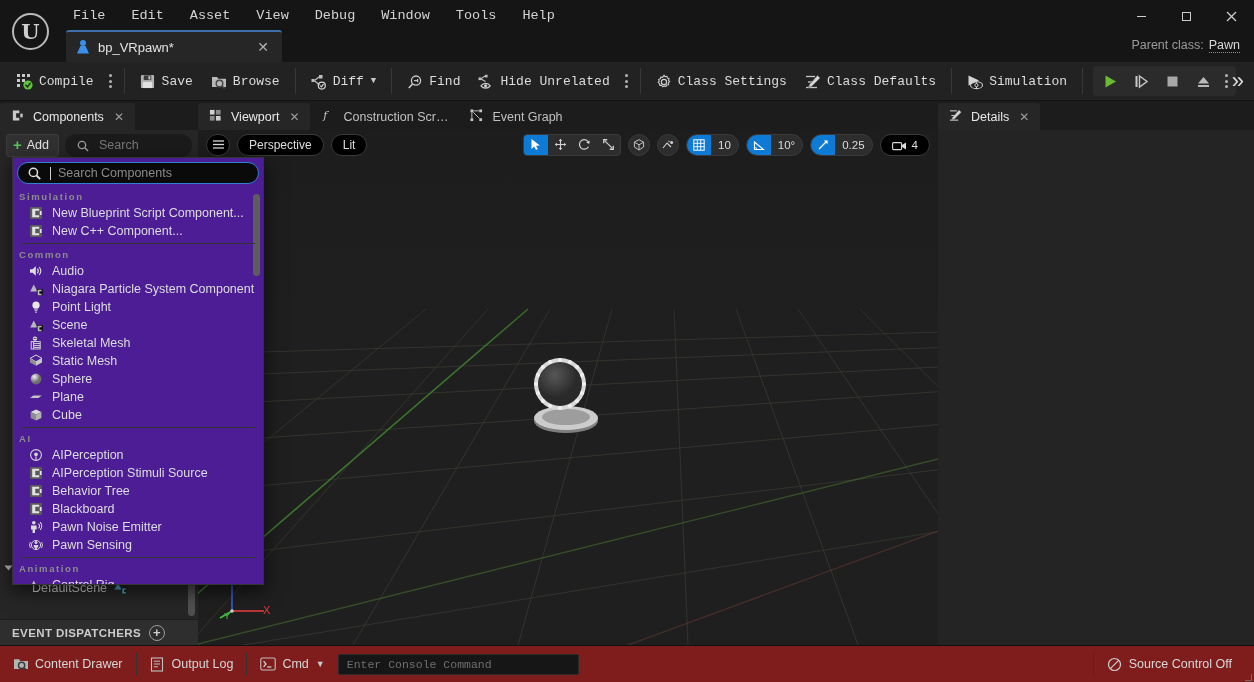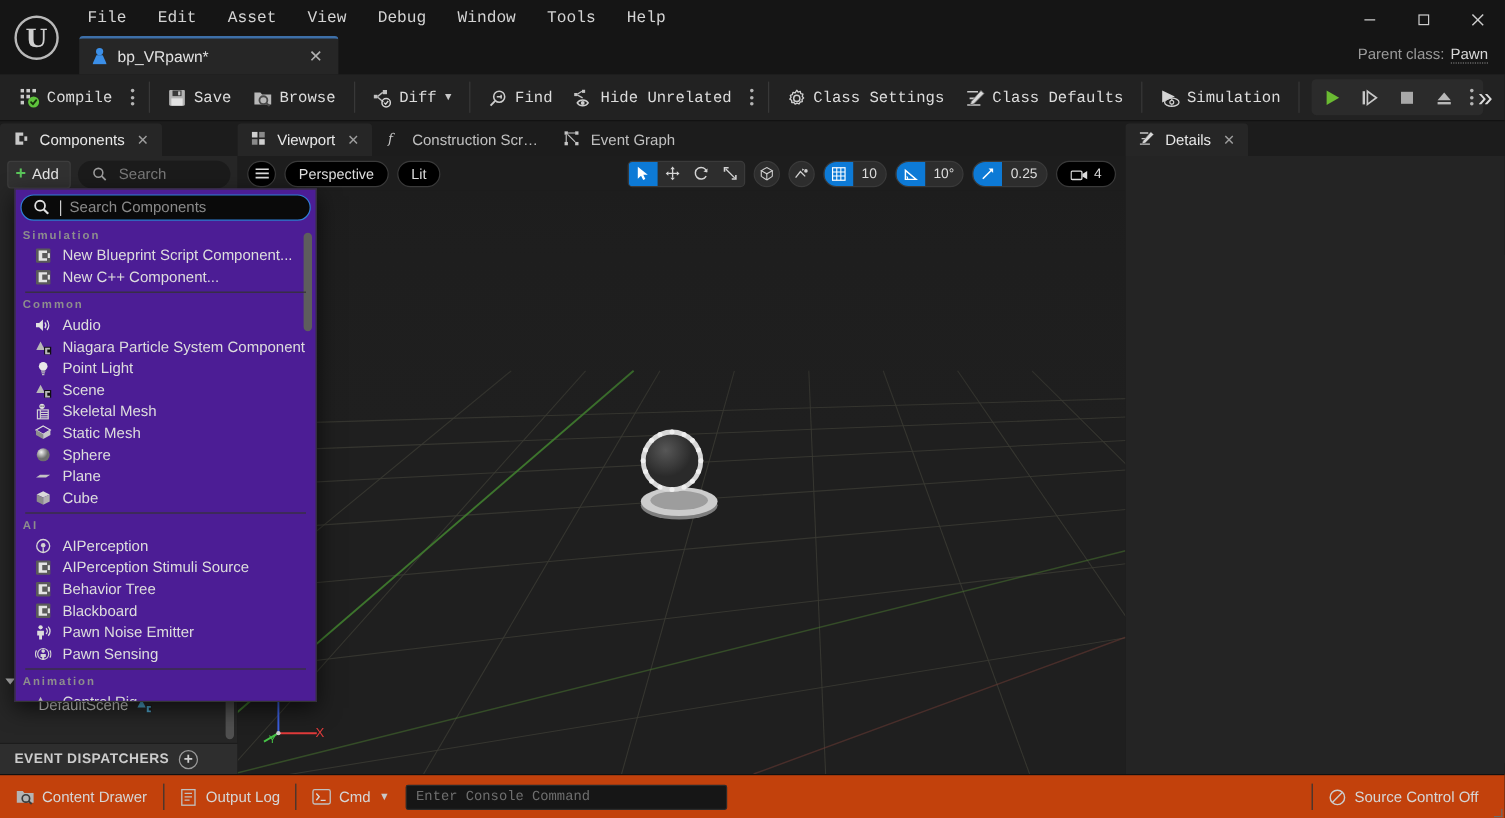--- a/index.html
+++ b/index.html
@@ -207,29 +207,29 @@
 
   
   .details-panel {
     position: absolute; left: 938px; top: 130px; width: 316px; height: 515px;
     background: #242424;
   }
 
   
   .statusbar {
     position: absolute; left: 0; bottom: 0; width: 1254px; height: 37px;
-    background: #c2410c; border-top: 1px solid #111; display: flex; align-items: center;
+    background: #7f1d1d; border-top: 1px solid #111; display: flex; align-items: center;
   }
   .sb-btn {
     display: flex; align-items: center; gap: 7px; height: 37px; padding: 0 13px;
     font-size: 12.5px; color: #d6d6d6;
   }
   .sb-div { width: 1px; height: 22px; background: #333; }
   .console-input {
-    margin-left: 7px; width: 268px; height: 21px; background: #161616; border: 1px solid #2a2a2a;
+    margin-left: 7px; width: 241px; height: 21px; background: #161616; border: 1px solid #2a2a2a;
     border-radius: 2px; display: flex; align-items: center; padding: 0 8px;
     font-family: "Liberation Mono", monospace; font-size: 11.5px; color: #6e6e6e;
   }
   .sb-right { margin-left: auto; display: flex; align-items: center; height: 37px; }
   .grip { position:absolute; right:2px; bottom:2px; width:7px; height:7px;
           border-right:1px solid #6b6b6b; border-bottom:1px solid #6b6b6b; }
 </style>
 </head>
 <body>
 

